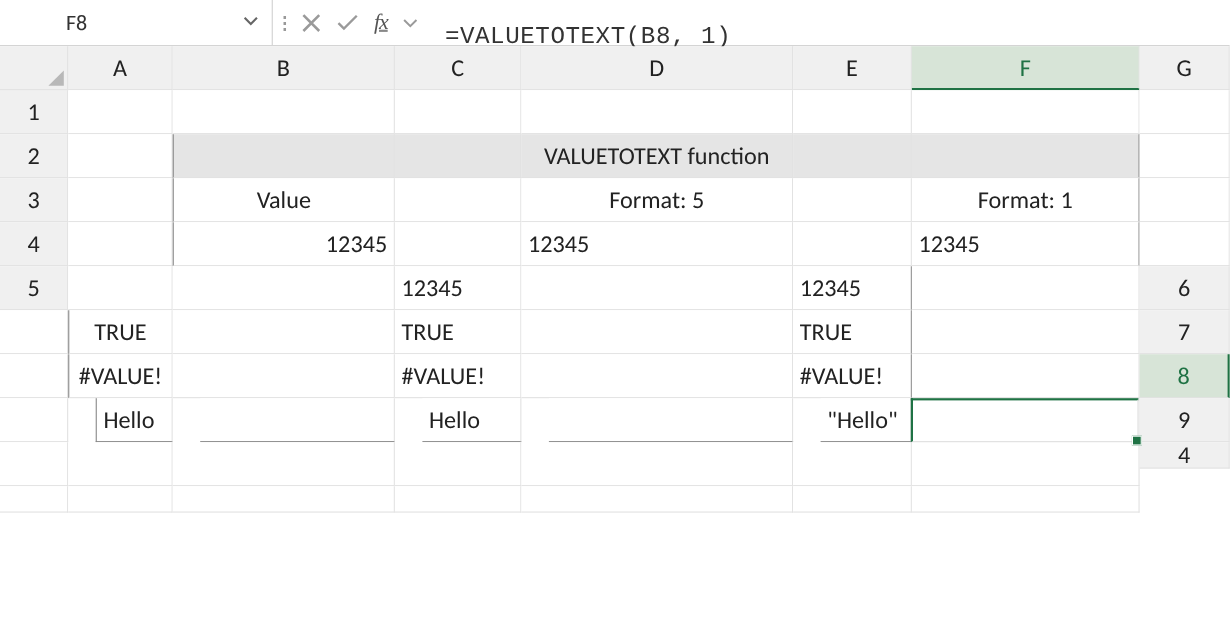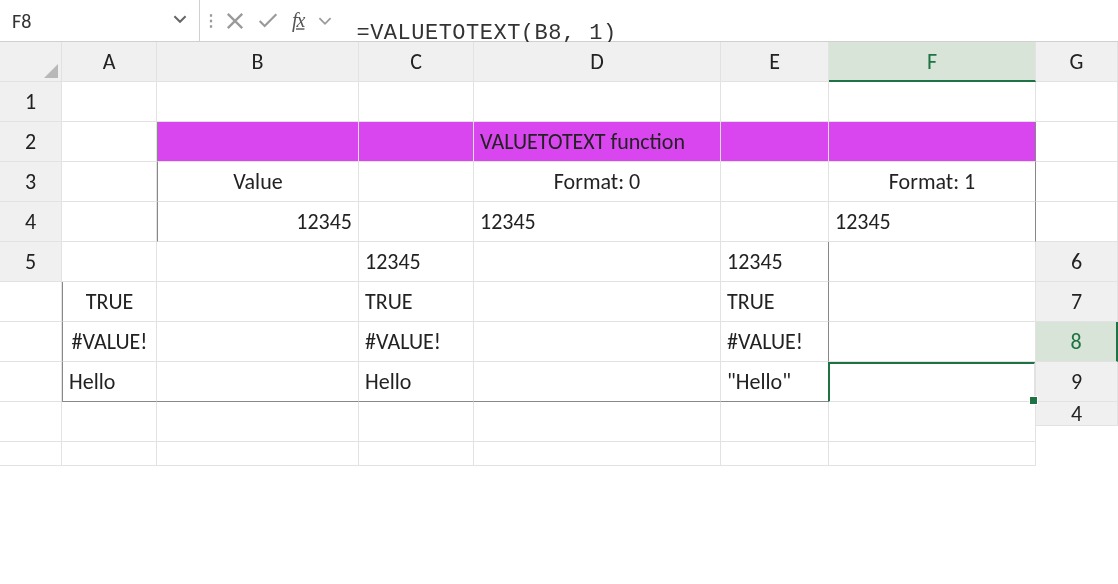--- a/index.html
+++ b/index.html
@@ -11,20 +11,21 @@
       height: 584px;
     }
 
     
     .formula-bar {
       display: flex;
       align-items: center;
       height: 42px;
       border-bottom: 1px solid #d0d0d0;
       background: #ffffff;
+      padding-left: 48px;
     }
     .name-box {
       width: 200px;
       height: 100%;
       display: flex;
       align-items: center;
       padding: 0 12px;
       border-right: 1px solid #d0d0d0;
       font-size: 20px;
       color: #333;
@@ -132,39 +133,40 @@
     }
     .row-hdr.sel {
       background: #d7e4d7;
       border-right: 2px solid #1f7244;
       color: #1f7244;
     }
     .cell { background:#fff; }
 
     
     .title-cell {
-      background: #d946ef;
+      background: #e5e5e5;
       color: #fff;
+      justify-content: center;
       font-size: 24px;
       border-right:none;
     }
     .title-cell.first { border-left: 1px solid #888; }
     .title-cell.last { border-right: 1px solid #888; }
 
     
     .tbl-head {
       font-weight: normal;
       justify-content: center;
       font-size: 24px;
     }
 
     
     .bl { border-left: 1px solid #888 !important; }
     .br { border-right: 1px solid #888 !important; text-align: center; }
-    .bb { border-bottom: 1px solid #888 !important; }
+    .bb { border-bottom: 1px solid #888 !important; margin-left: 25px; }
 
     .center { justify-content:center; }
     .right { justify-content:flex-end; padding-right:10px; }
     .left { justify-content:flex-start; padding-left:8px; }
 
     
     .selection {
       position: absolute;
       border: 2px solid #1f7244;
       pointer-events: none;
@@ -246,21 +248,21 @@
   <div class="title-cell last"></div>
   <div class="cell"></div>
 
   <div class="row-hdr">3</div>
   <div class="cell"></div>
   <div class="cell tbl-head bl">
       <span>Value</span>
     </div>
   <div class="cell"></div>
   <div class="cell tbl-head">
-      <span>Format: 0</span>
+      <span>Format: 5</span>
     </div>
   <div class="cell"></div>
   <div class="cell tbl-head br">
       <span>Format: 1</span>
     </div>
   <div class="cell"></div>
 
   <div class="row-hdr">4</div>
   <div class="cell"></div>
   <div class="cell right bl">

